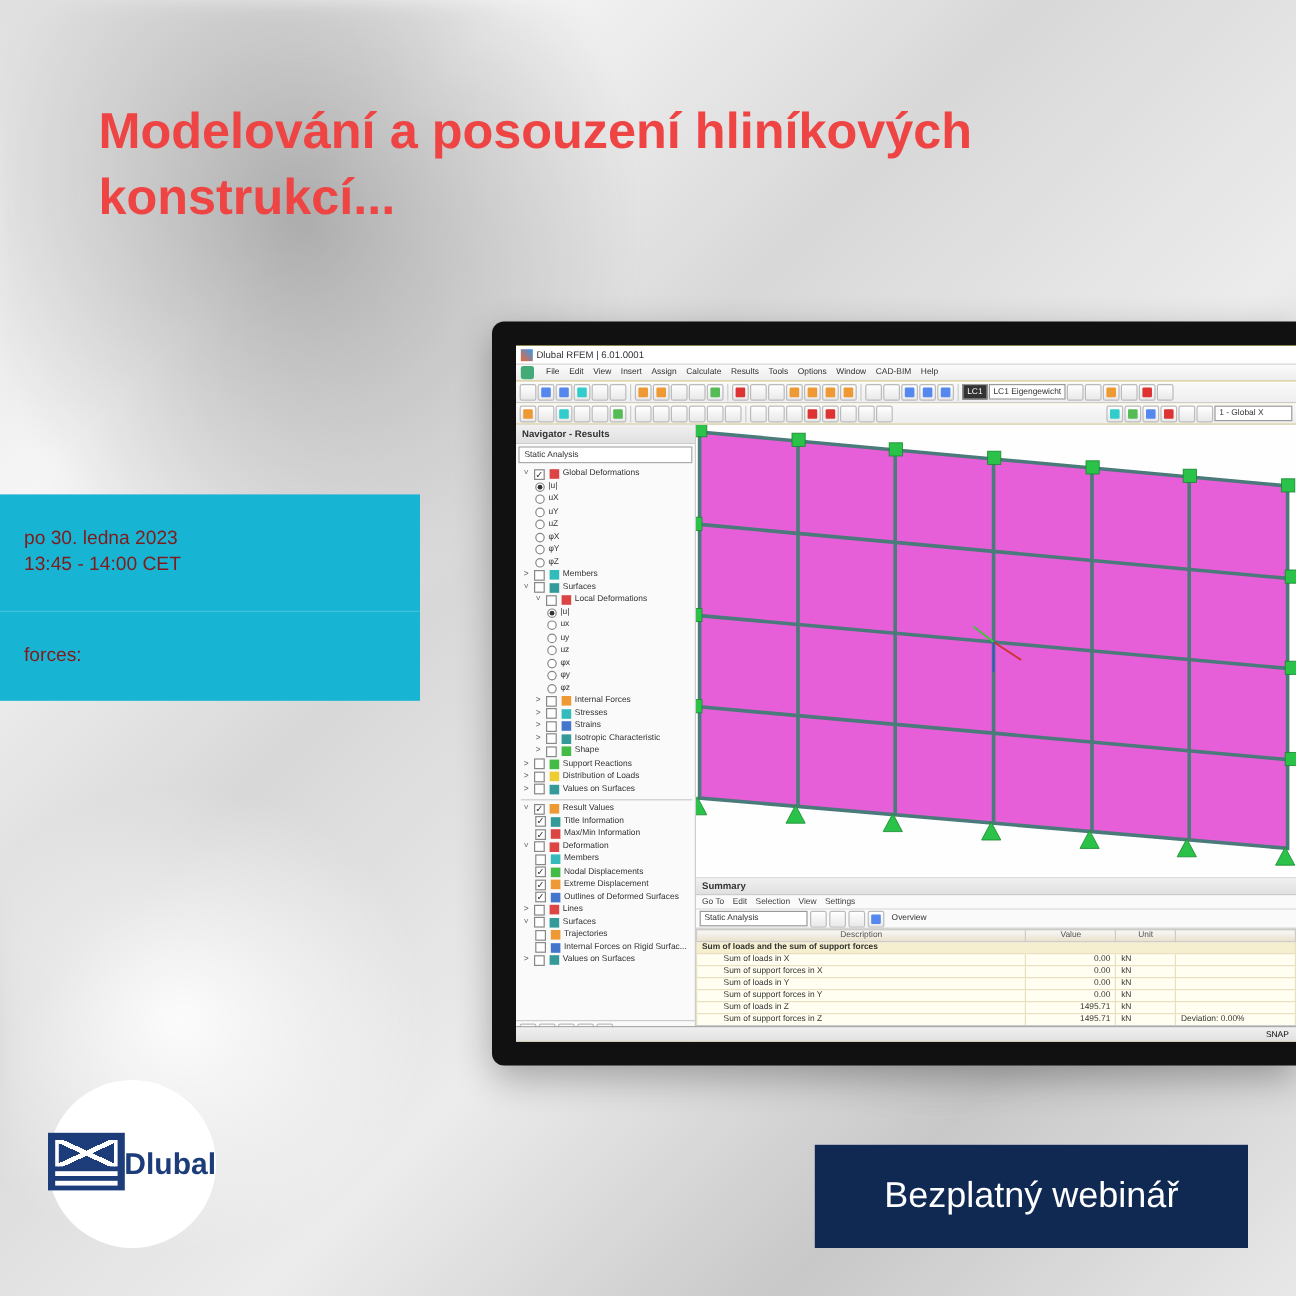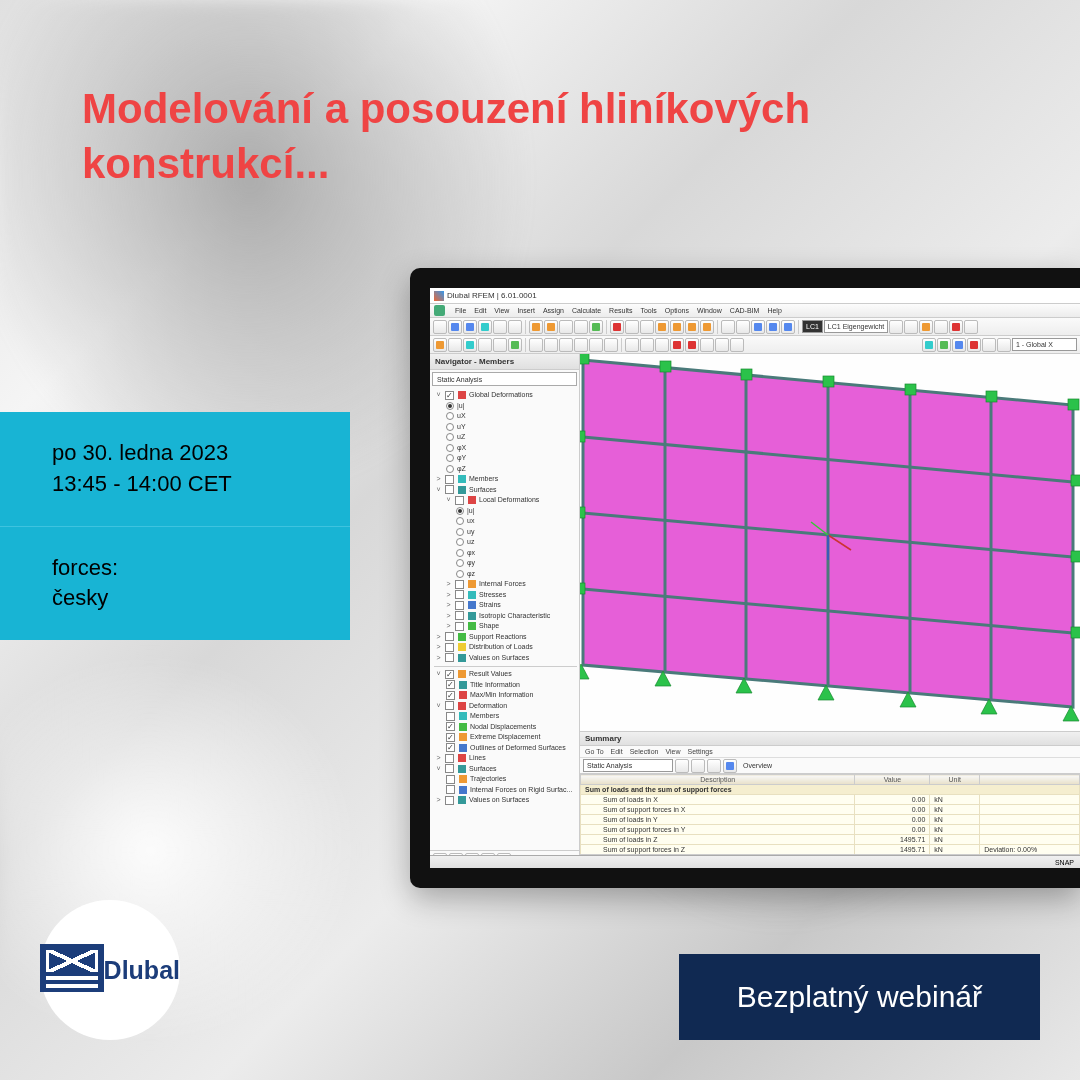--- a/index.html
+++ b/index.html
@@ -1,20 +1,20 @@
 <!DOCTYPE html>
 <html><head>
 <meta charset="utf-8">
 <style>
 *{box-sizing:border-box;margin:0;padding:0}
 body{width:1080px;height:1080px;overflow:hidden;font-family:Arial,Helvetica,sans-serif;position:relative;background:linear-gradient(135deg,#e0e0e0 0%,#f5f5f5 20%,#d8d8d8 40%,#ececec 60%,#c8c8c8 80%,#e8e8e8 100%)}
 .bg-blur{position:absolute;inset:0;background:radial-gradient(ellipse 400px 450px at 250px 180px,rgba(140,140,140,.7),transparent 70%),radial-gradient(ellipse 350px 400px at 780px 650px,rgba(150,150,150,.5),transparent 70%),radial-gradient(ellipse 300px 280px at 150px 850px,rgba(255,255,255,.9),transparent 70%);filter:blur(8px)}
 .headline{position:absolute;top:82px;left:82px;right:90px;font-size:42px;font-weight:800;color:#ef4444;line-height:1.3}
 .info-block{position:absolute;left:0;top:412px;width:350px;background:#18b4d4}
-.info-row{padding:26px 52px;color:#000000;font-size:22px;font-weight:400;line-height:1.4}
+.info-row{padding:26px 20px;color:#7f1d1d;font-size:16px;font-weight:400;line-height:1.4}
 .info-row:first-child{border-bottom:1px solid #3ec3df}
 .logo-circle{position:absolute;left:40px;bottom:40px;width:140px;height:140px;border-radius:50%;background:#fff;display:flex;flex-direction:row;align-items:center;justify-content:space-between}
 .logo-square{width:68px;height:48px;background:#1c3d7a;position:relative;margin-bottom:4px}
 .logo-bridge{position:absolute;top:6px;left:6px;right:6px;height:22px;display:flex}
 .logo-tower-l{width:3px;height:22px;background:#fff}
 .logo-tower-r{width:3px;height:22px;background:#fff;margin-left:auto}
 .logo-cable{position:absolute;top:6px;left:8px;right:8px;height:22px;background:linear-gradient(to bottom right,transparent 45%,#fff 45%,#fff 55%,transparent 55%),linear-gradient(to bottom left,transparent 45%,#fff 45%,#fff 55%,transparent 55%)}
 .logo-deck{position:absolute;bottom:12px;left:6px;right:6px;height:4px;background:#fff}
 .logo-base{position:absolute;bottom:4px;left:6px;right:6px;height:4px;background:#fff}
 .logo-text{font-size:25px;font-weight:700;color:#1c3d7a}
@@ -83,21 +83,20 @@
 
 <div class="headline">Modelování a posouzení hliníkových konstrukcí...</div>
 
 <div class="info-block">
   <div class="info-row">
     <div>po 30. ledna 2023</div>
     <div>13:45 - 14:00 CET</div>
   </div>
   <div class="info-row">
     <div>forces:</div>
-    <div>česky</div>
   </div>
 </div>
 
 <div class="monitor">
   <div class="screen">
 
     <div class="titlebar">
       <span class="titlebar-icon"></span>
       <span>Dlubal RFEM | 6.01.0001</span>
     </div>
@@ -189,21 +188,21 @@
       <span class="tb-btn"></span>
       <span class="tb-btn"></span>
       <span class="tb-combo" style="min-width:65px">
           <span>1 - Global X</span>
         </span>
     </div>
 
     <div class="main">
 
       <div class="nav-panel">
-        <div class="nav-title">Navigator - Members</div>
+        <div class="nav-title">Navigator - Results</div>
         <div class="nav-combo">
             <span>Static Analysis</span>
           </div>
         <div class="nav-tree">
           <div class="tree-item">
               <span class="tree-toggle">˅</span>
               <span class="tree-chk checked"></span>
               <span class="tree-ico ico-red"></span>
               <span class="tree-label">Global Deformations</span>
             </div>

